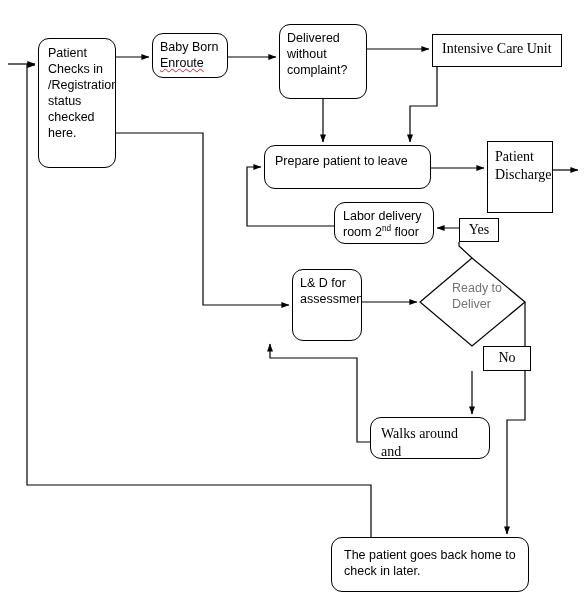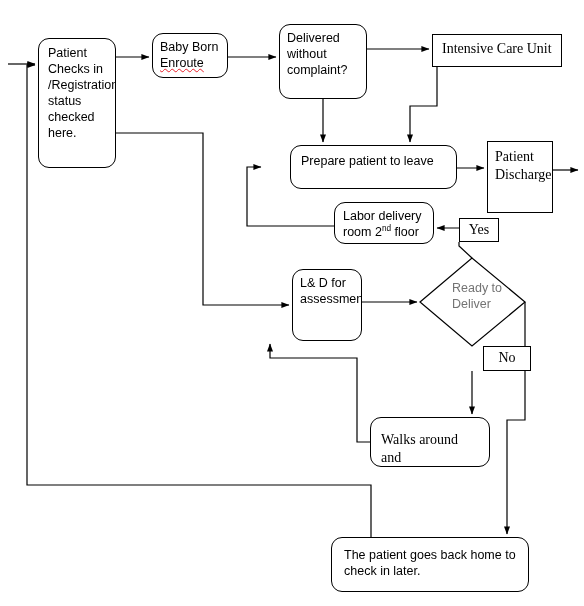--- a/index.html
+++ b/index.html
@@ -148,21 +148,21 @@
   </div>
 
   <div class="node rounded pad-sm" style="left:279px; top:24px; width:88px; height:75px;">
     <span class="txt">Delivered without complaint?</span>
   </div>
 
   <div class="node rect" style="left:432px; top:34px; width:130px; height:33px; padding:5px 9px 0 9px;">
     <span class="txt">Intensive Care Unit</span>
   </div>
 
-  <div class="node rounded" style="left:264px; top:145px; width:167px; height:44px; padding:7px 10px 0 10px;margin-left:26px;">
+  <div class="node rounded" style="left:264px; top:145px; width:167px; height:44px; padding:7px 10px 0 10px;">
     <span class="txt">Prepare patient to leave</span>
   </div>
 
   <div class="node rect" style="left:487px; top:141px; width:66px; height:72px; padding:6px 7px 0 7px;">
     <span class="txt">Patient Discharged</span>
   </div>
 
   <div class="node rounded" style="left:334px; top:202px; width:100px; height:42px; padding:5px 8px 0 8px;">
     <span class="txt">
       <span>Labor delivery</span><br>
@@ -179,21 +179,21 @@
   </div>
 
   <div class="diamond-label" style="left:452px; top:280px; width:62px; height:36px;">
     <span class="txt">Ready to Deliver</span>
   </div>
 
   <div class="node rect" style="left:483px; top:346px; width:48px; height:25px; padding:2px 0 0 0; justify-content:center;">
     <span class="txt" style="text-align:center;">No</span>
   </div>
 
-  <div class="node serif-round" style="left:370px; top:417px; width:120px; height:50px; padding:13px 10px 0 10px;">
+  <div class="node serif-round" style="left:370px; top:417px; width:120px; height:42px; padding:7px 10px 0 10px;">
     <span class="txt">Walks around and</span>
   </div>
 
   <div class="node rounded" style="left:331px; top:537px; width:198px; height:55px; padding:9px 12px 0 12px;">
     <span class="txt">The patient goes back home to check in later.</span>
   </div>
 
 </div>
 
 </body></html>

